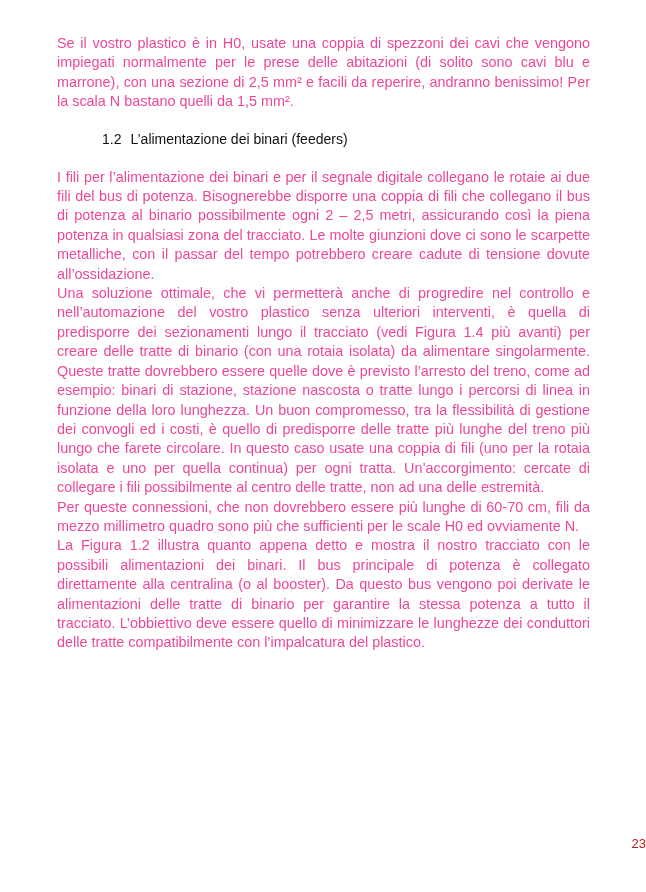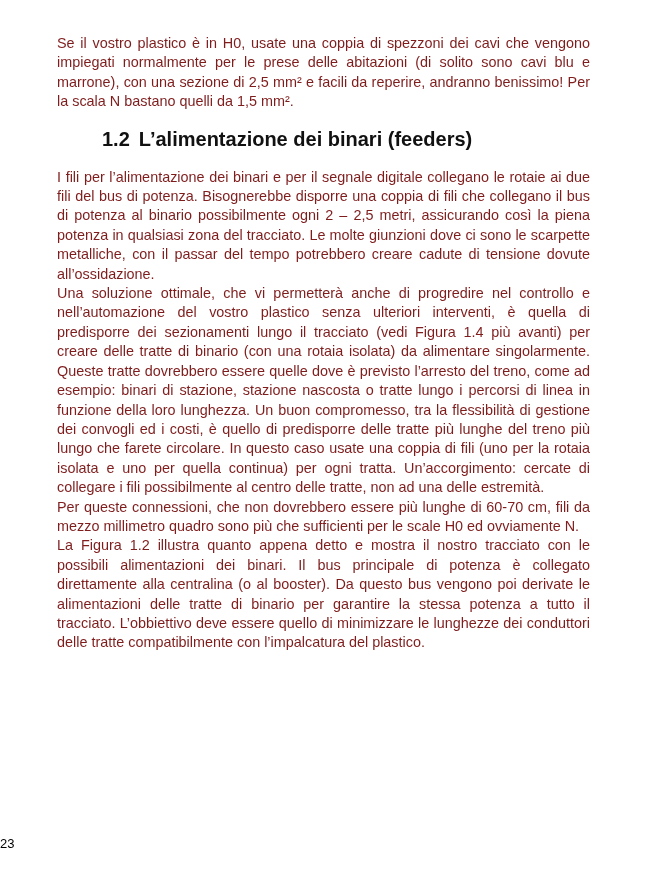--- a/index.html
+++ b/index.html
@@ -17,45 +17,45 @@
     font-family: "Liberation Sans", sans-serif;
     color: #1c1c1c;
     overflow: hidden;
   }
   .para {
     margin: 0;
     font-size: 14.4px;
     line-height: 19.4px;
     text-align: justify;
     text-justify: inter-word;
-    color: #7f1d1d;
+    color: #ec4899;
   }
   .para.spaced {
     margin-bottom: 11px;
   }
   .heading {
     margin: 16px 0 18px 0;
     padding-left: 45px;
-    font-size: 20px;
+    font-size: 14px;
     line-height: 22px;
-    font-weight: bold;
+    font-weight: normal;
     color: #111111;
   }
   .heading .sec-num {
     margin-right: 9px;
   }
   .footer {
     position: absolute;
     left: 0;
     top: 836px;
     width: 646px;
-    text-align: left;
+    text-align: right;
     font-size: 13px;
     line-height: 16px;
-    color: #000000;
+    color: #b91c1c;
   }
 </style>
 </head>
 <body>
 
 <div class="page">
 
   <p class="para spaced">Se il vostro plastico è in H0, usate una coppia di spezzoni dei cavi che vengono impiegati normalmente per le prese delle abitazioni (di solito sono cavi blu e marrone), con una sezione di 2,5 mm² e facili da reperire, andranno benissimo! Per la scala N bastano quelli da 1,5 mm².</p>
 
 

